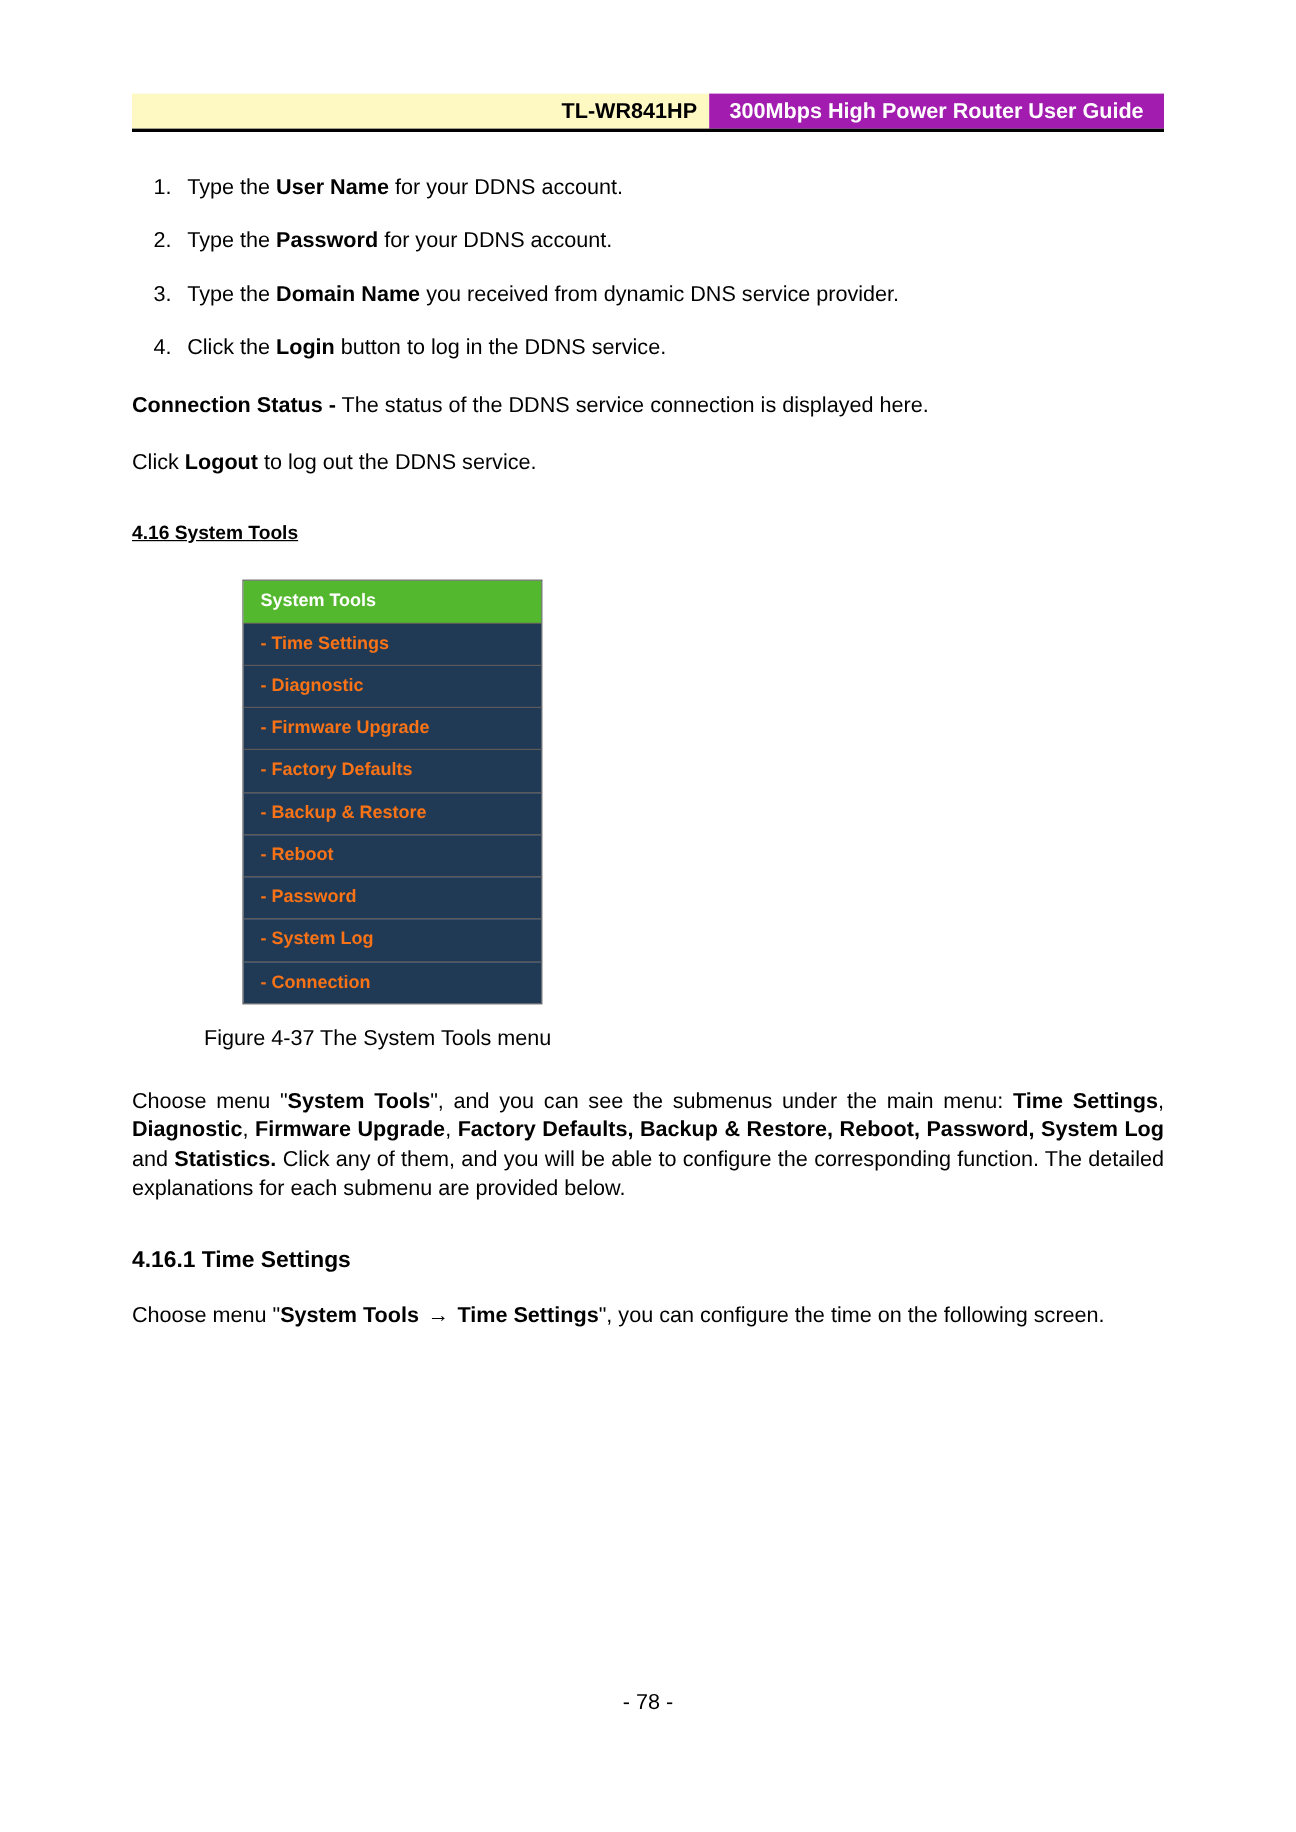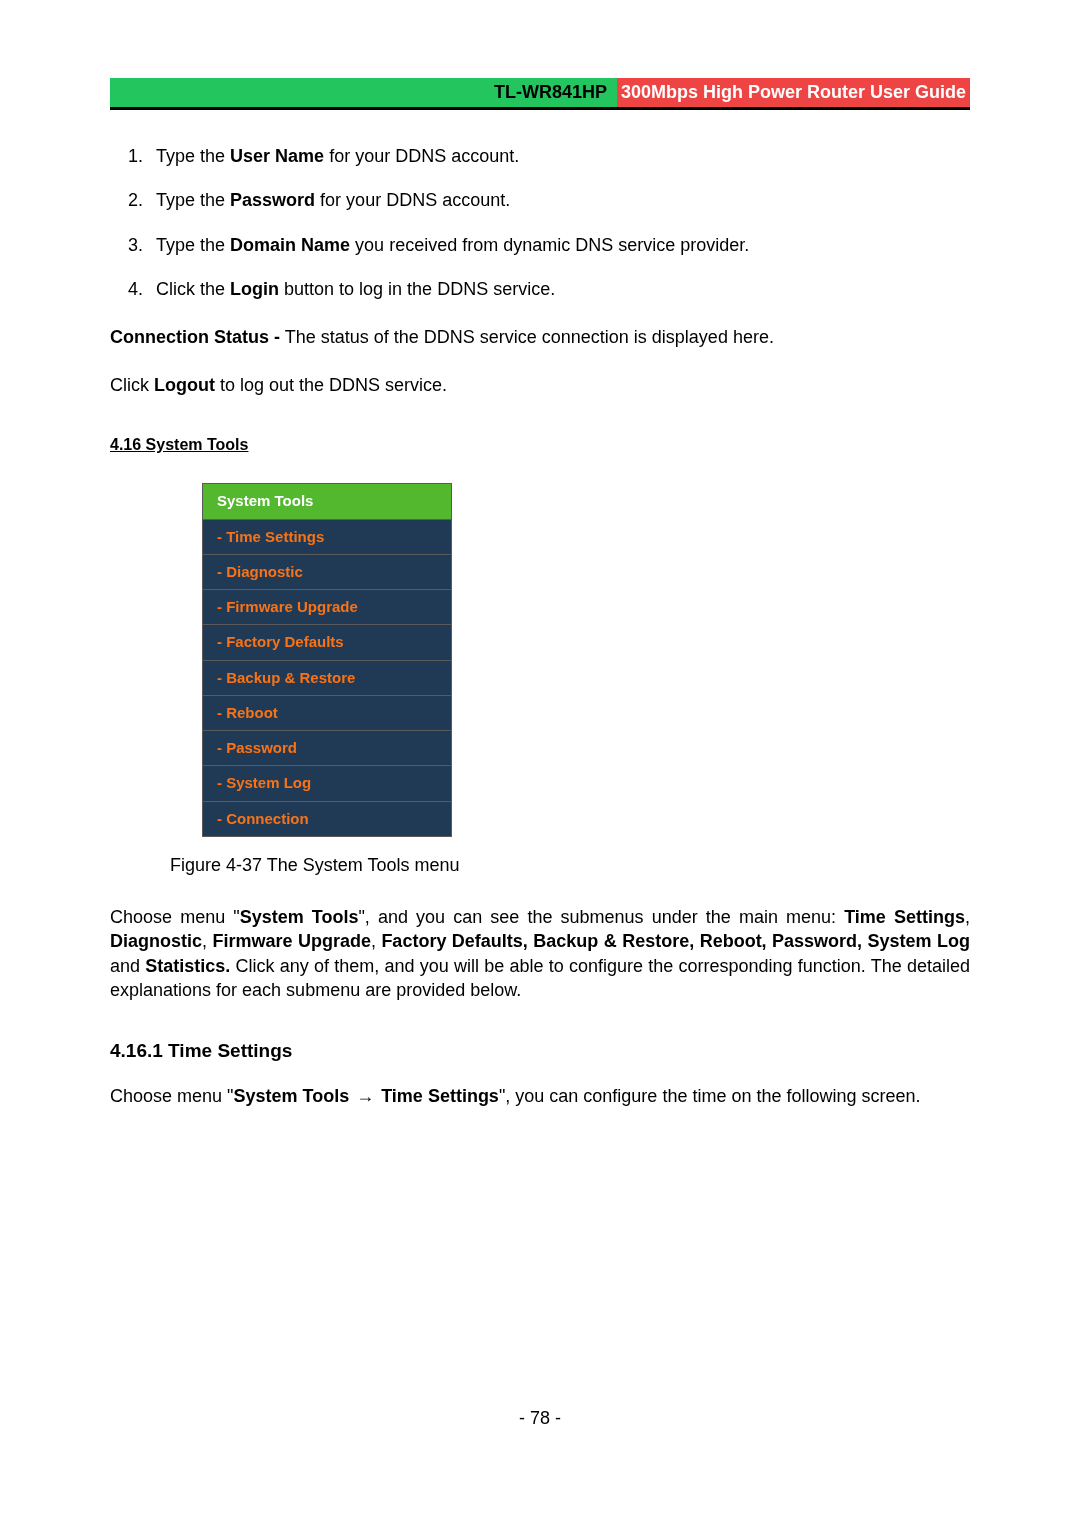--- a/index.html
+++ b/index.html
@@ -16,33 +16,33 @@
     box-sizing: border-box;
   }
   .header-band {
     display: flex;
     align-items: stretch;
     border-bottom: 3px solid #000;
     margin-bottom: 34px;
   }
   .header-left {
     flex: 1;
-    background: #22c55e;
+    background: #fef9c3;
     color: #000;
     font-weight: bold;
     font-size: 18px;
     text-align: right;
     padding: 4px 10px;
   }
   .header-right {
-    background: #ef4444;
+    background: #a21caf;
     color: #fff;
     font-weight: bold;
     font-size: 18px;
-    padding: 4px 4px;
+    padding: 4px 17px;
   }
   .body-text {
     font-size: 18px;
     line-height: 1.35;
   }
   p {
     margin: 0 0 24px 0;
   }
   ol.ddns-steps {
     margin: 0 0 24px 0;

